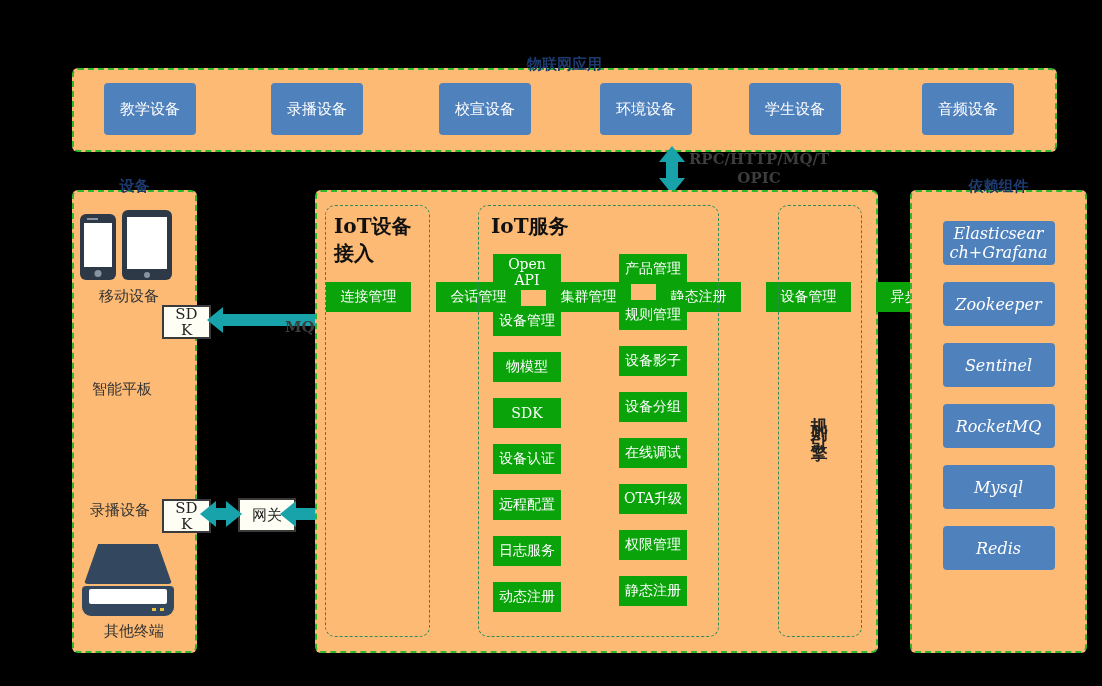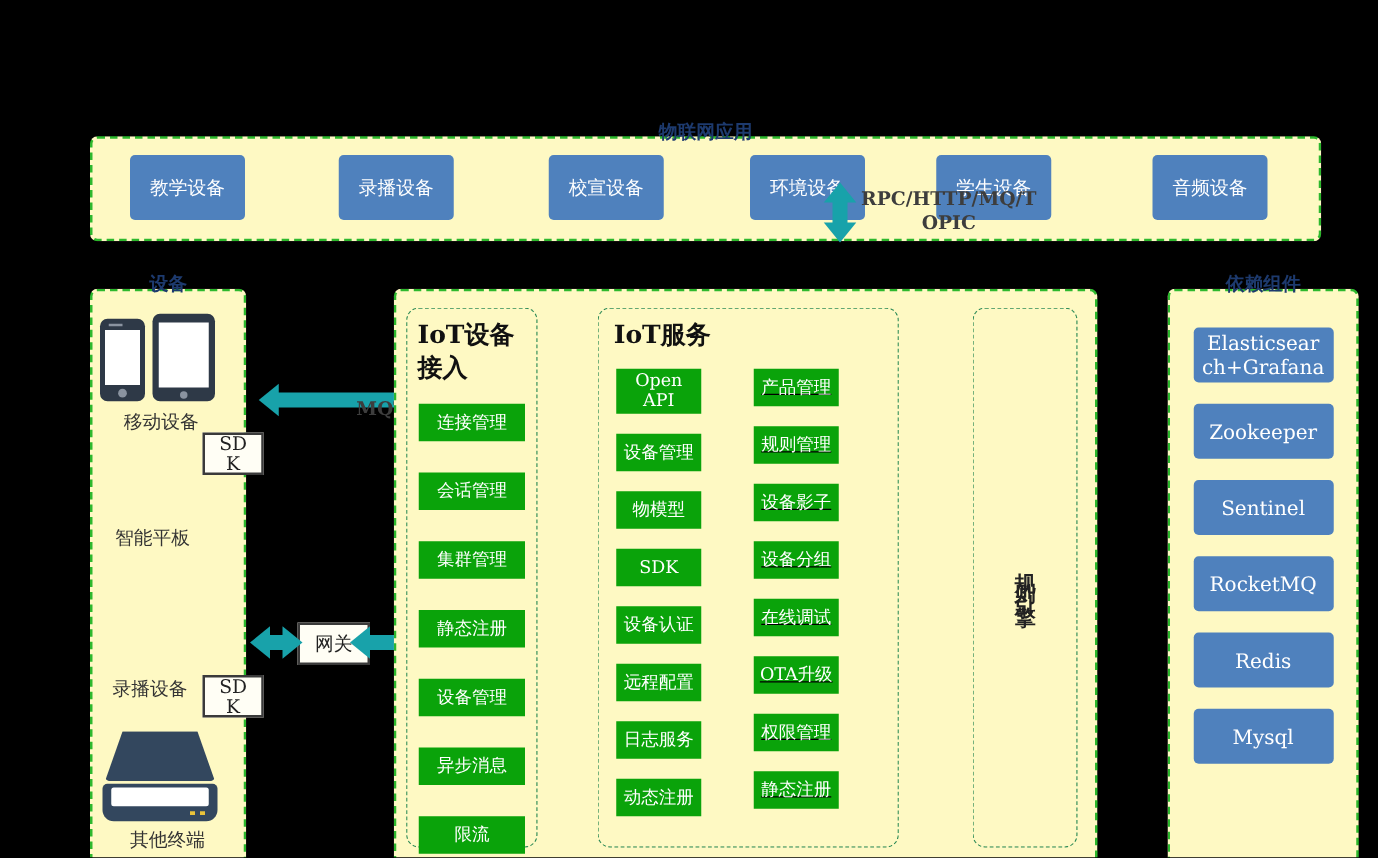--- a/index.html
+++ b/index.html
@@ -1,19 +1,19 @@
 <!DOCTYPE html>
 <html><head>
 <meta charset="utf-8">
 <style>
   html,body{margin:0;padding:0;background:#000;}
   .canvas{position:relative;width:1102px;height:686px;background:#000;overflow:hidden;
           font-family:"DejaVu Serif",serif;}
   
-  .panel{position:absolute;background:#fef9c3;border:2px dashed #2db82d;border-radius:6px;box-sizing:border-box;margin-top:41px;}
+  .panel{position:absolute;background:#fdba74;border:2px dashed #2db82d;border-radius:6px;box-sizing:border-box;}
   .sec-title{position:absolute;top:-15px;left:0;right:0;text-align:center;
              font-weight:bold;font-size:15px;color:#1d3a6e;white-space:nowrap;}
   
   #app-panel{left:72px;top:68px;width:985px;height:84px;}
   .app-box{position:absolute;top:13px;width:92px;height:52px;background:#4f81bd;border-radius:4px;
            color:#fff;font-size:15px;display:flex;align-items:center;justify-content:center;}
   #app-boxes .app-box:nth-child(1){left:30px}
   #app-boxes .app-box:nth-child(2){left:197px}
   #app-boxes .app-box:nth-child(3){left:365px}
   #app-boxes .app-box:nth-child(4){left:526px}
@@ -39,34 +39,34 @@
   .mini-box{position:absolute;background:#fffef5;border:2px solid #3a3a3a;box-sizing:border-box;
             display:flex;align-items:center;justify-content:center;font-size:15px;color:#222;}
   .sdk-box{left:88px;width:49px;height:34px;}
   .sdk-box span{display:block;width:26px;text-align:center;word-break:break-all;line-height:16px;}
   #gateway-box{left:238px;top:498px;width:58px;height:34px;position:absolute;}
   
   #platform-panel{left:315px;top:190px;width:563px;height:463px;}
   .subbox{position:absolute;border:1px dashed #2e8b57;border-radius:10px;box-sizing:border-box;top:13px;height:432px;}
   .sub-title{font-weight:bold;font-size:20px;color:#111;margin:7px 0 0 8px;}
   #access-box{left:8px;width:105px;}
-  #access-list{display:flex;flex-direction:column;align-items:center;gap:25px;margin-top:15px;}
+  #access-list{display:flex;flex-direction:row;align-items:center;gap:25px;margin-top:15px;}
   .gbox{width:85px;height:30px;background:#0aa30a;color:#fff;font-size:14px;flex:0 0 auto;
         display:flex;align-items:center;justify-content:center;}
   #services-box{left:161px;width:241px;}
   .svc-col{position:absolute;top:48px;display:flex;flex-direction:column;gap:16px;}
   #svc-left{left:14px;}
-  #svc-right{left:124px;text-decoration:underline;}
+  #svc-right{left:140px;}
   .svc-col .gbox{width:68px;text-align:center;}
   #svc-left .gbox:first-child{height:36px;line-height:16px;padding:0 22px;box-sizing:border-box;flex-wrap:wrap;}
   #rule-box{left:461px;width:84px;display:flex;align-items:center;justify-content:center;}
   #rule-text{writing-mode:vertical-rl;letter-spacing:9px;font-weight:bold;font-size:17px;color:#222;}
   
-  #deps-panel{left:934px;top:190px;width:153px;height:463px;}
-  #deps-list{display:flex;flex-direction:column;align-items:center;gap:17px;padding-top:29px;}
+  #deps-panel{left:910px;top:190px;width:177px;height:463px;}
+  #deps-list{display:flex;flex-direction:column;align-items:center;gap:17px;padding-top:29px;font-style:italic;}
   .dep-box{width:112px;min-height:44px;background:#4f81bd;border-radius:4px;color:#fff;font-size:16px;
            display:flex;align-items:center;justify-content:center;text-align:center;
            word-break:break-all;padding:1px 7px;box-sizing:border-box;flex:0 0 auto;}
   
   .h-arrow{position:absolute;height:26px;}
   .h-arrow .bar{position:absolute;left:13px;right:13px;top:7px;height:12px;background:#18a2aa;}
   .h-arrow .hl{position:absolute;left:0;top:0;width:0;height:0;
                border-top:13px solid transparent;border-bottom:13px solid transparent;border-right:16px solid #18a2aa;}
   .h-arrow .hr{position:absolute;right:0;top:0;width:0;height:0;
                border-top:13px solid transparent;border-bottom:13px solid transparent;border-left:16px solid #18a2aa;}
@@ -221,18 +221,18 @@
     </div>
   </div>
 
   <div class="panel" id="deps-panel">
     <div class="sec-title">依赖组件</div>
     <div id="deps-list">
         <div class="dep-box">Elasticsearch+Grafana</div>
         <div class="dep-box">Zookeeper</div>
         <div class="dep-box">Sentinel</div>
         <div class="dep-box">RocketMQ</div>
+        <div class="dep-box">Mysql</div>
         <div class="dep-box">Redis</div>
-        <div class="dep-box">Mysql</div>
       </div>
   </div>
 
 </div>
 
 </body></html>

